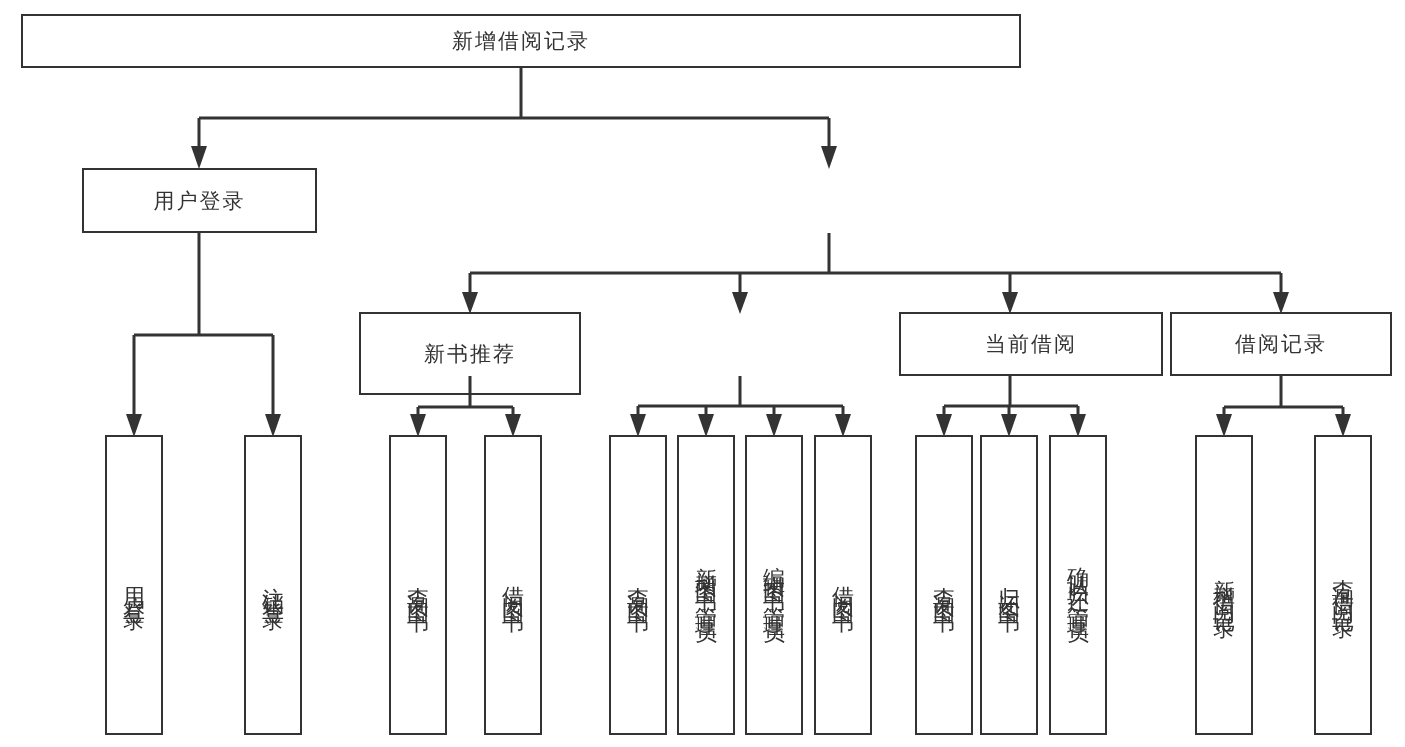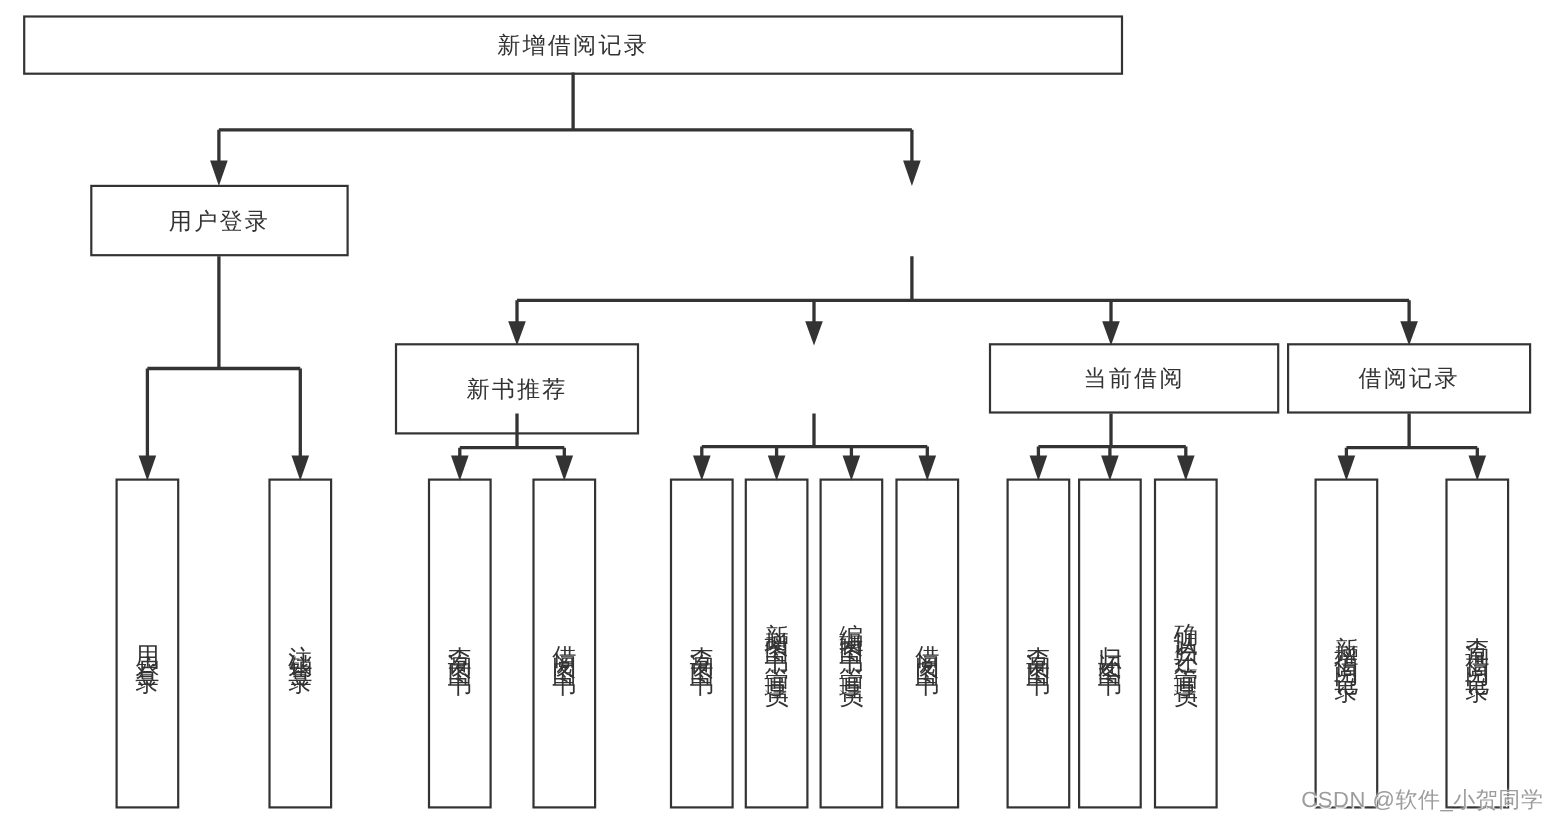--- a/index.html
+++ b/index.html
@@ -155,15 +155,14 @@
       <polygon points="1070,414 1086,414 1078,437"></polygon>
     </g>
 
     <g>
       <path d="M1281 376 V407 M1224 407 H1343 M1224 407 V416 M1343 407 V416"></path>
       <polygon points="1216,414 1232,414 1224,437"></polygon>
       <polygon points="1335,414 1351,414 1343,437"></polygon>
     </g>
   </svg>
 
-  <div class="watermark">CSDN @软件_小贺同学</div>
 
 </div>
 
 </body></html>

